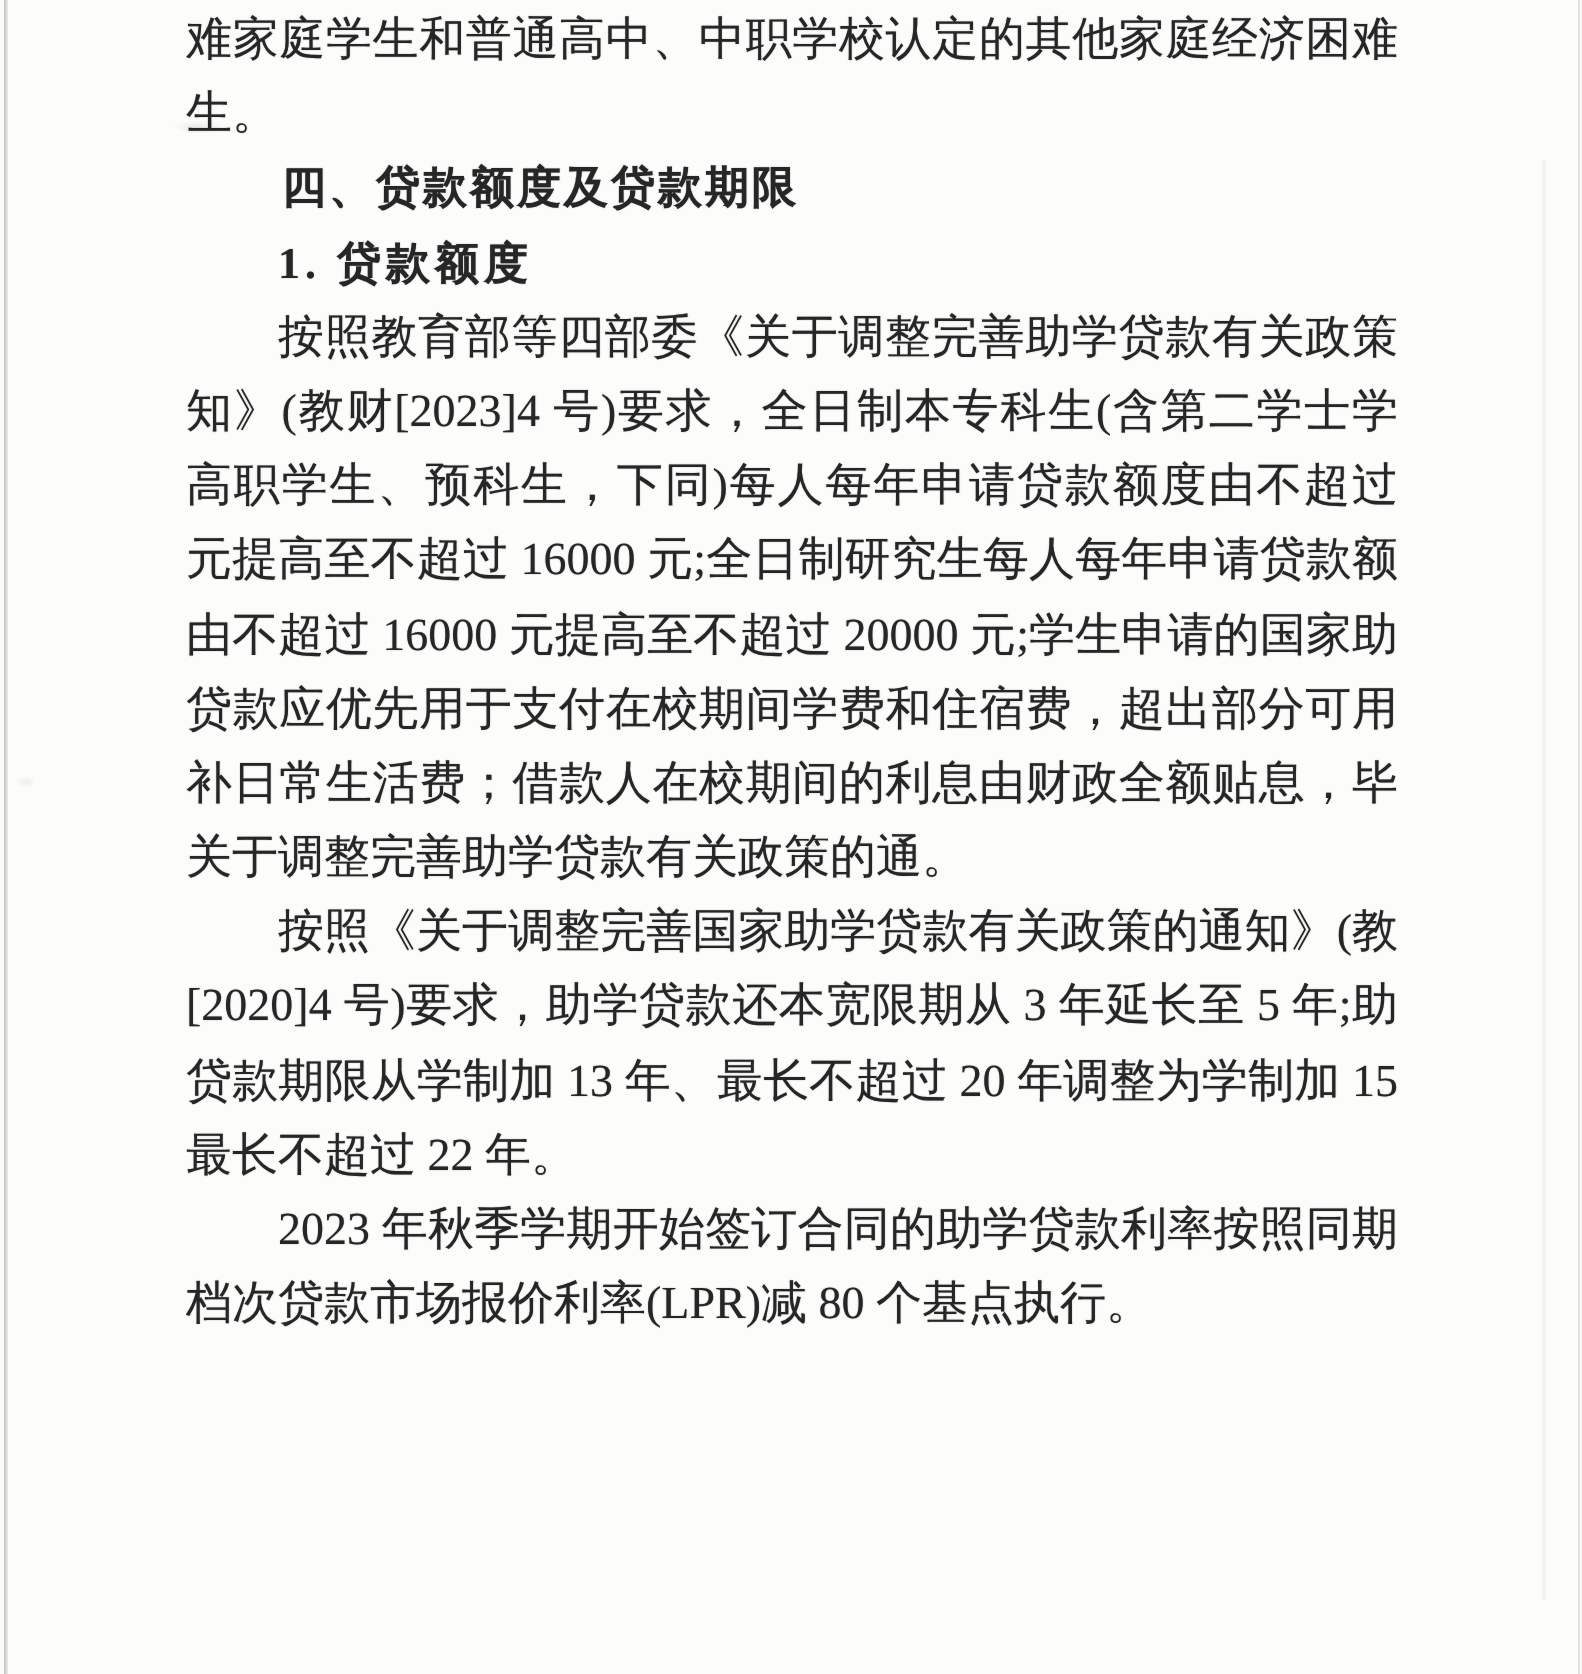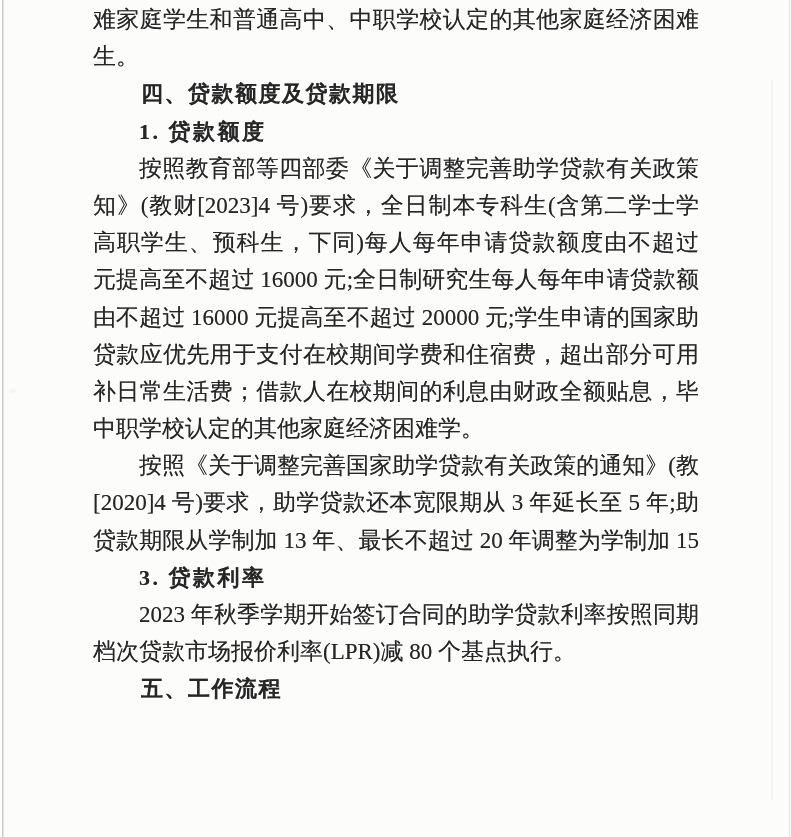--- a/index.html
+++ b/index.html
@@ -101,22 +101,21 @@
       <div class="ln last">生。</div>
       <div class="ln heading">四、贷款额度及贷款期限</div>
       <div class="ln subheading">1. 贷款额度</div>
       <div class="ln para-first">按照教育部等四部委《关于调整完善助学贷款有关政策的通</div>
       <div class="ln">知》(教财[2023]4 号)要求，全日制本专科生(含第二学士学位、</div>
       <div class="ln">高职学生、预科生，下同)每人每年申请贷款额度由不超过 12000</div>
       <div class="ln">元提高至不超过 16000 元;全日制研究生每人每年申请贷款额度</div>
       <div class="ln">由不超过 16000 元提高至不超过 20000 元;学生申请的国家助学</div>
       <div class="ln">贷款应优先用于支付在校期间学费和住宿费，超出部分可用于弥</div>
       <div class="ln">补日常生活费；借款人在校期间的利息由财政全额贴息，毕业后</div>
-      <div class="ln last">中职学校认定的其他家庭经济困难学。</div>
+      <div class="ln last">关于调整完善助学贷款有关政策的通。</div>
       <div class="ln para-first">按照《关于调整完善国家助学贷款有关政策的通知》(教财</div>
       <div class="ln">[2020]4 号)要求，助学贷款还本宽限期从 3 年延长至 5 年;助学</div>
       <div class="ln">贷款期限从学制加 13 年、最长不超过 20 年调整为学制加 15 年、</div>
-      <div class="ln subheading">3. 贷款利率</div>
+      <div class="ln last">最长不超过 22 年。</div>
       <div class="ln para-first">2023 年秋季学期开始签订合同的助学贷款利率按照同期同</div>
       <div class="ln last">档次贷款市场报价利率(LPR)减 80 个基点执行。</div>
-      <div class="ln heading">五、工作流程</div>
     </div>
 </div>
 
 </body></html>

